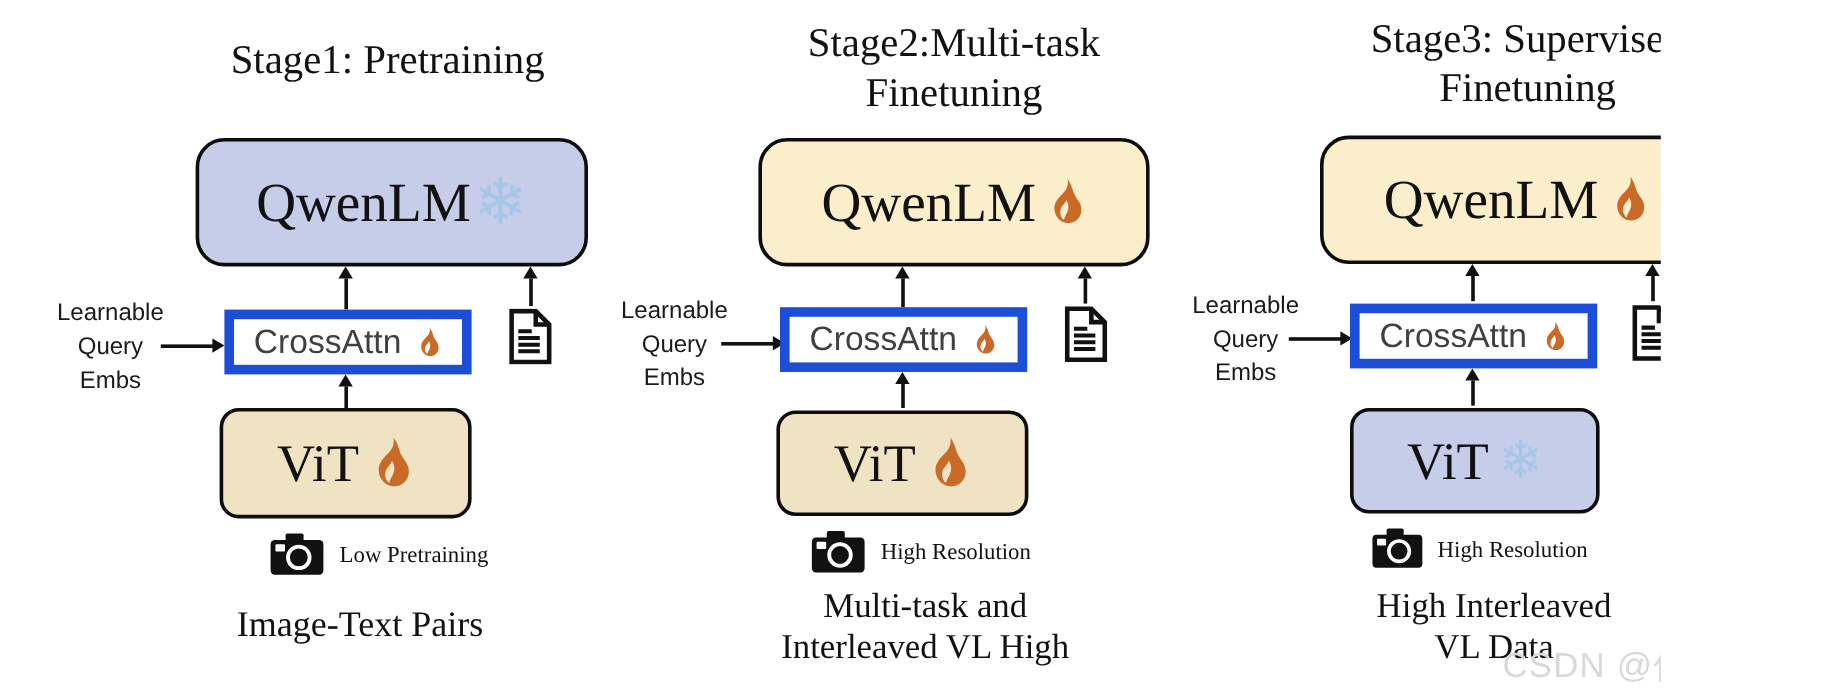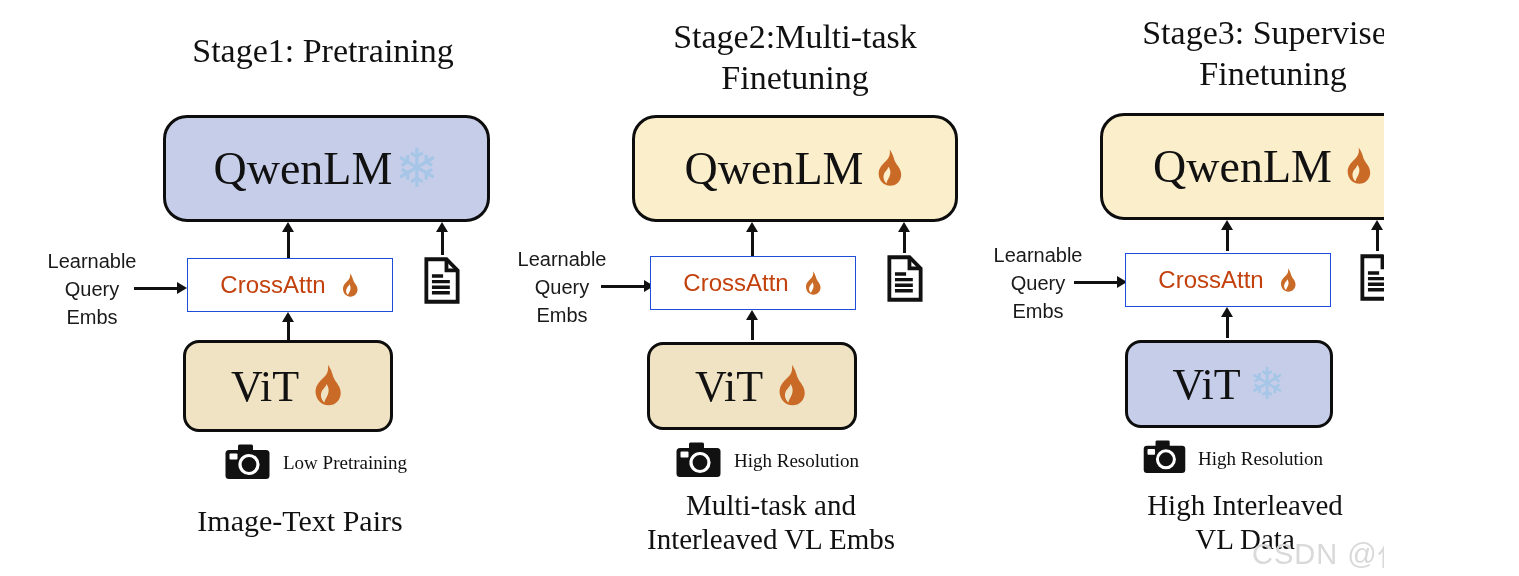--- a/index.html
+++ b/index.html
@@ -15,22 +15,22 @@
   .box{
     position:absolute;box-sizing:border-box;border:3px solid #0d0d0d;
     display:flex;align-items:center;justify-content:center;gap:8px;
   }
   .llm{border-radius:24px;font-size:46px;}
   .vit{border-radius:16px;font-size:44px;}
   .frozen{background:#c5cde9;}
   .warm{background:#fbeecb;}
   .vision-warm{background:#f0e3c3;}
   .adapter{
-    background:#fff;border:1px solid #1d4ed8;border-radius:0;
-    font-family:"Liberation Sans",sans-serif;font-size:24px;gap:12px;color:#c2410c;
+    background:#fff;border:8px solid #1d4ed8;border-radius:0;
+    font-family:"Liberation Sans",sans-serif;font-size:28px;gap:12px;color:#404040;
   }
   .snow{
     font-family:"DejaVu Sans",sans-serif;color:#a6c6e8;line-height:1;
   }
   .snow-lg{font-size:54px;margin-left:-6px;}
   .snow-md{font-size:44px;}
   .flame-lg{width:34px;height:41px;}
   .flame-md{width:38px;height:46px;}
   .flame-sm{width:22px;height:27px;}
   .varrow{position:absolute;width:2.5px;background:#111;}
@@ -179,21 +179,21 @@
           <use href="#flame"></use>
         </svg>
     </div>
 
     <svg class="camera-icon" style="left:676px;top:442px;" width="45" height="36" viewBox="0 0 45 36">
         <use href="#camera"></use>
       </svg>
     <div class="res-label" style="left:734px;top:450px;">High Resolution</div>
 
     <div class="caption" style="left:620px;top:488px;width:302px;">Multi-task and
-Interleaved VL Embs</div>
+Interleaved VL High</div>
   </section>
 
   <section>
     <h2 class="stage-title" style="left:1063px;top:12px;width:420px;">Stage3: Supervised
 Finetuning</h2>
 
     <div class="box llm warm" style="left:1100px;top:113px;width:327px;height:107px;">
       <span>QwenLM</span>
       <svg class="flame-lg" viewBox="0 0 24 28">
           <use href="#flame"></use>

